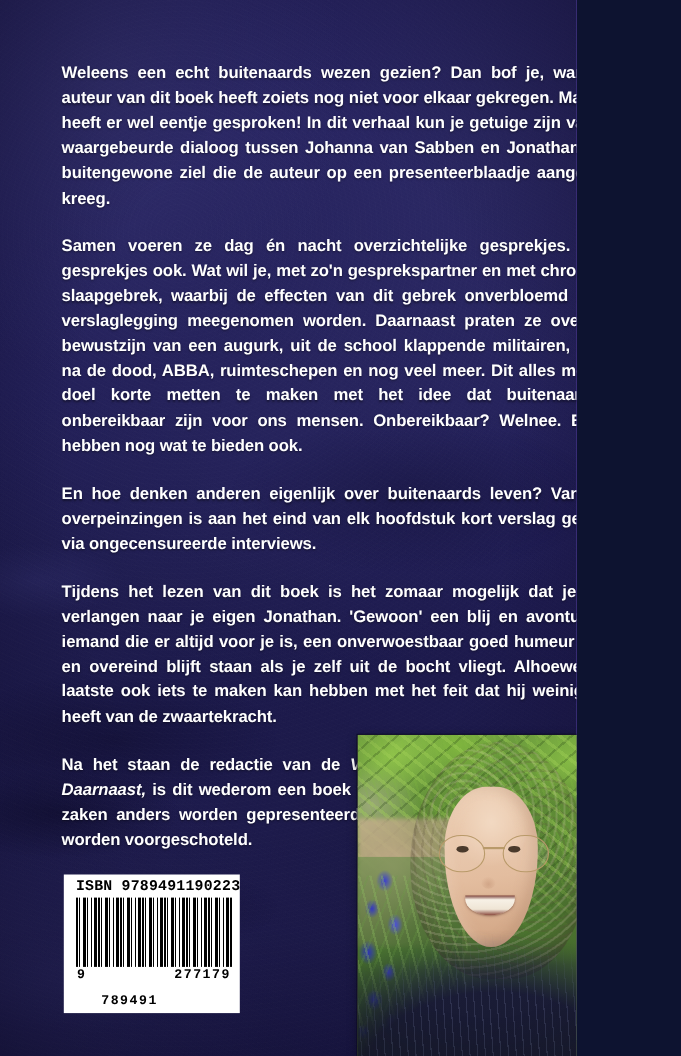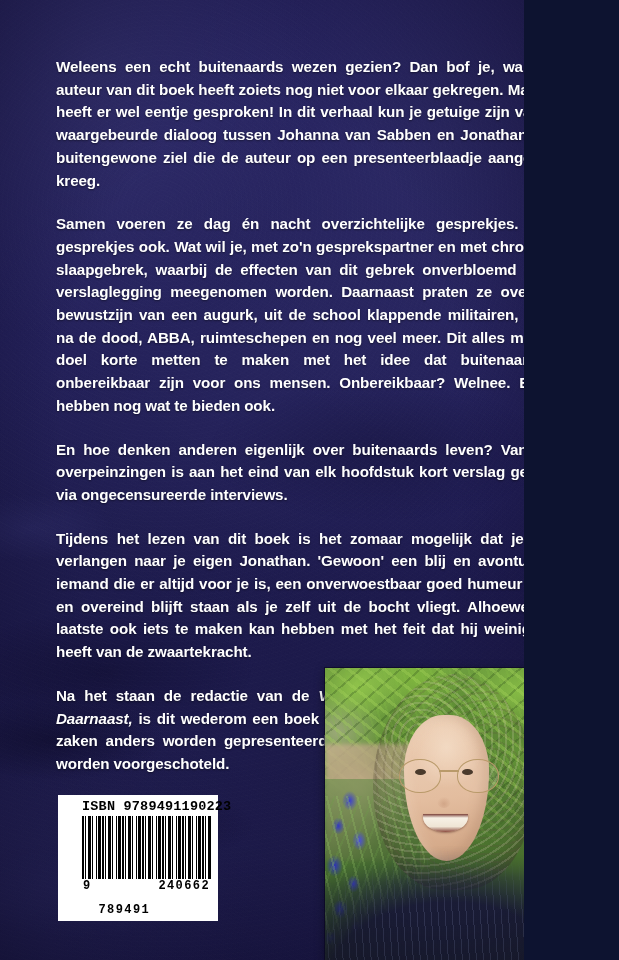--- a/index.html
+++ b/index.html
@@ -255,21 +255,21 @@
 
   
   #barcode-box {
     position: absolute;
     left: 58px;
     top: 795px;
     width: 160px;
     height: 126px;
     background: #ffffff;
     box-sizing: border-box;
-    padding: 5px 7px 4px 24px;
+    padding: 5px 7px 4px 11px;
     display: flex;
     flex-direction: column;
   }
   #barcode-isbn {
     font-family: "Liberation Mono", monospace;
     font-size: 13.5px;
     font-weight: 700;
     color: #000;
     letter-spacing: 0.2px;
     text-align: center;
@@ -353,17 +353,17 @@
       <div class="ph-layer ph-soft"></div>
     </div>
   </div>
 
   <div id="barcode-box">
     <div id="barcode-isbn">ISBN 9789491190223</div>
     <div id="barcode-bars"></div>
     <div id="barcode-digits">
       <span class="bd-left">9</span>
       <span class="bd-mid">789491</span>
-      <span class="bd-right">240662</span>
+      <span class="bd-right">277179</span>
     </div>
   </div>
 
 </div>
 
 </body></html>

